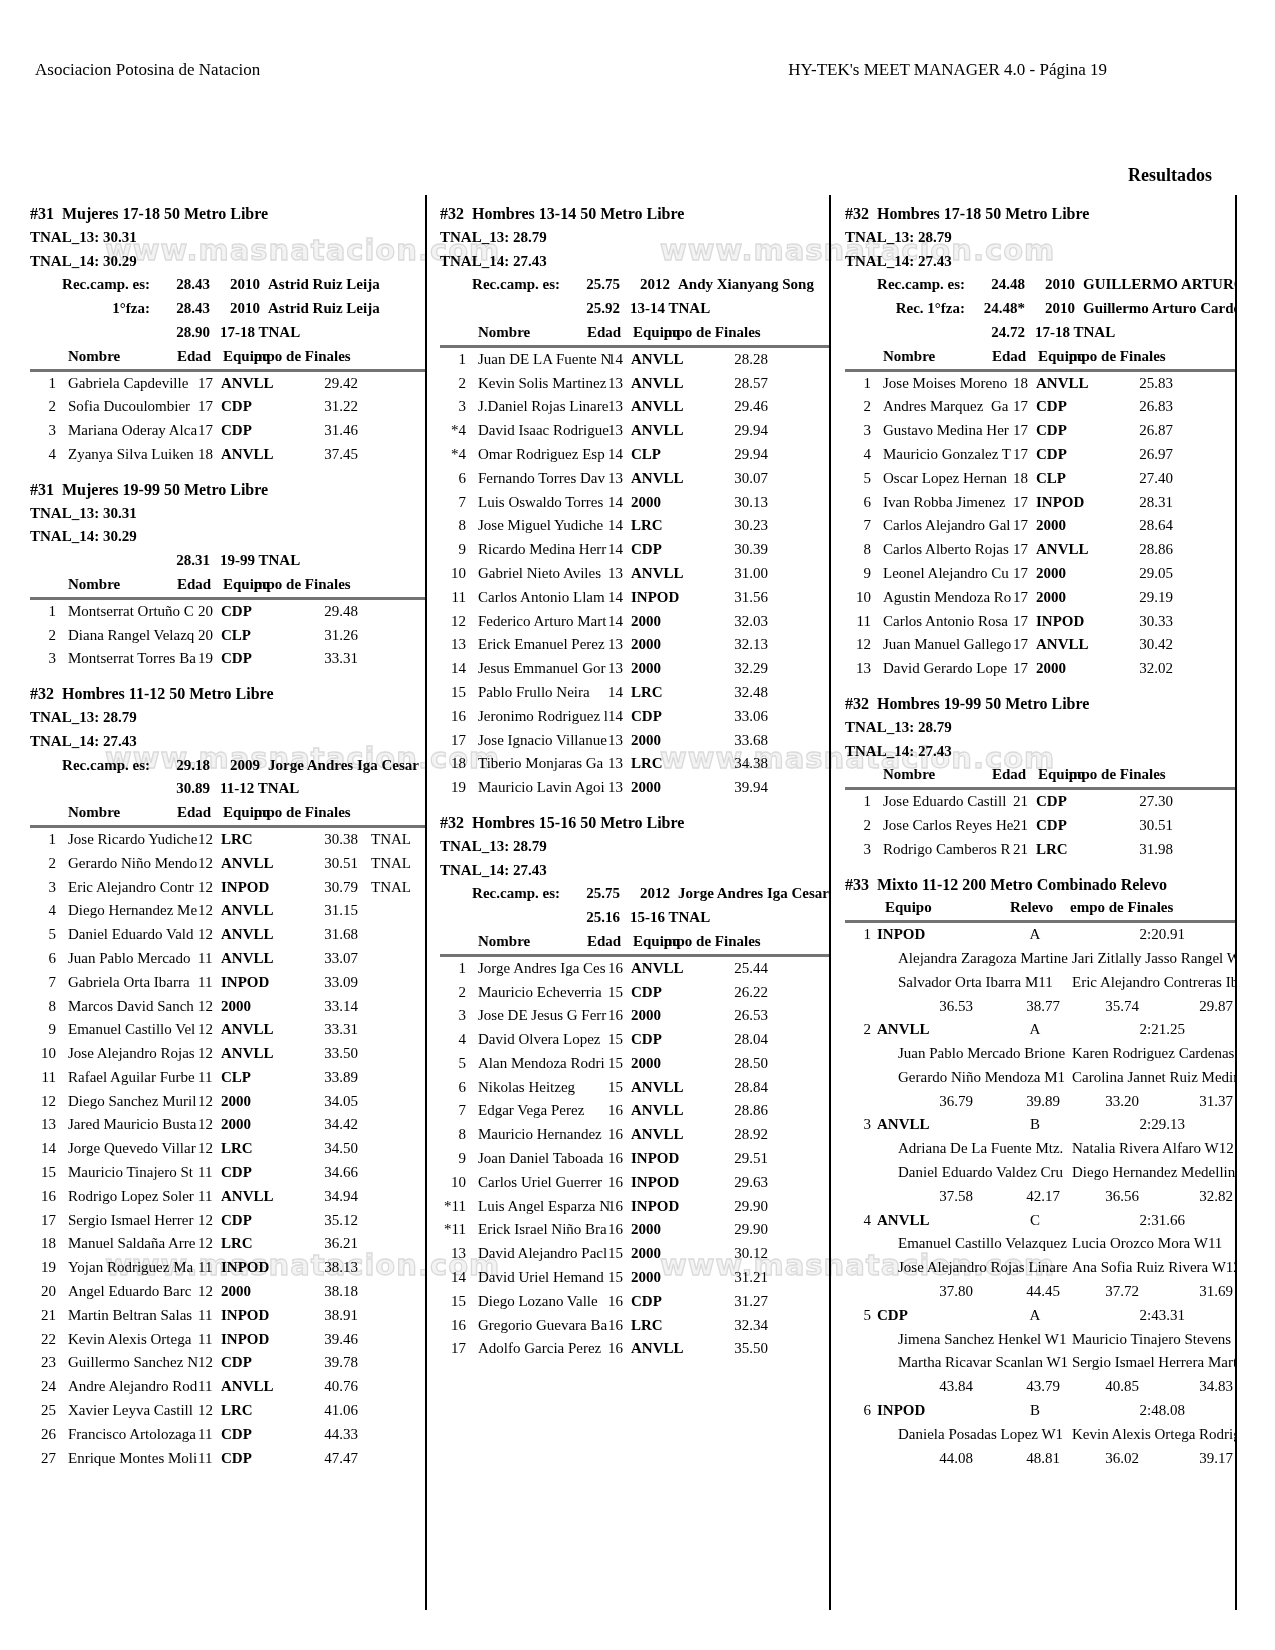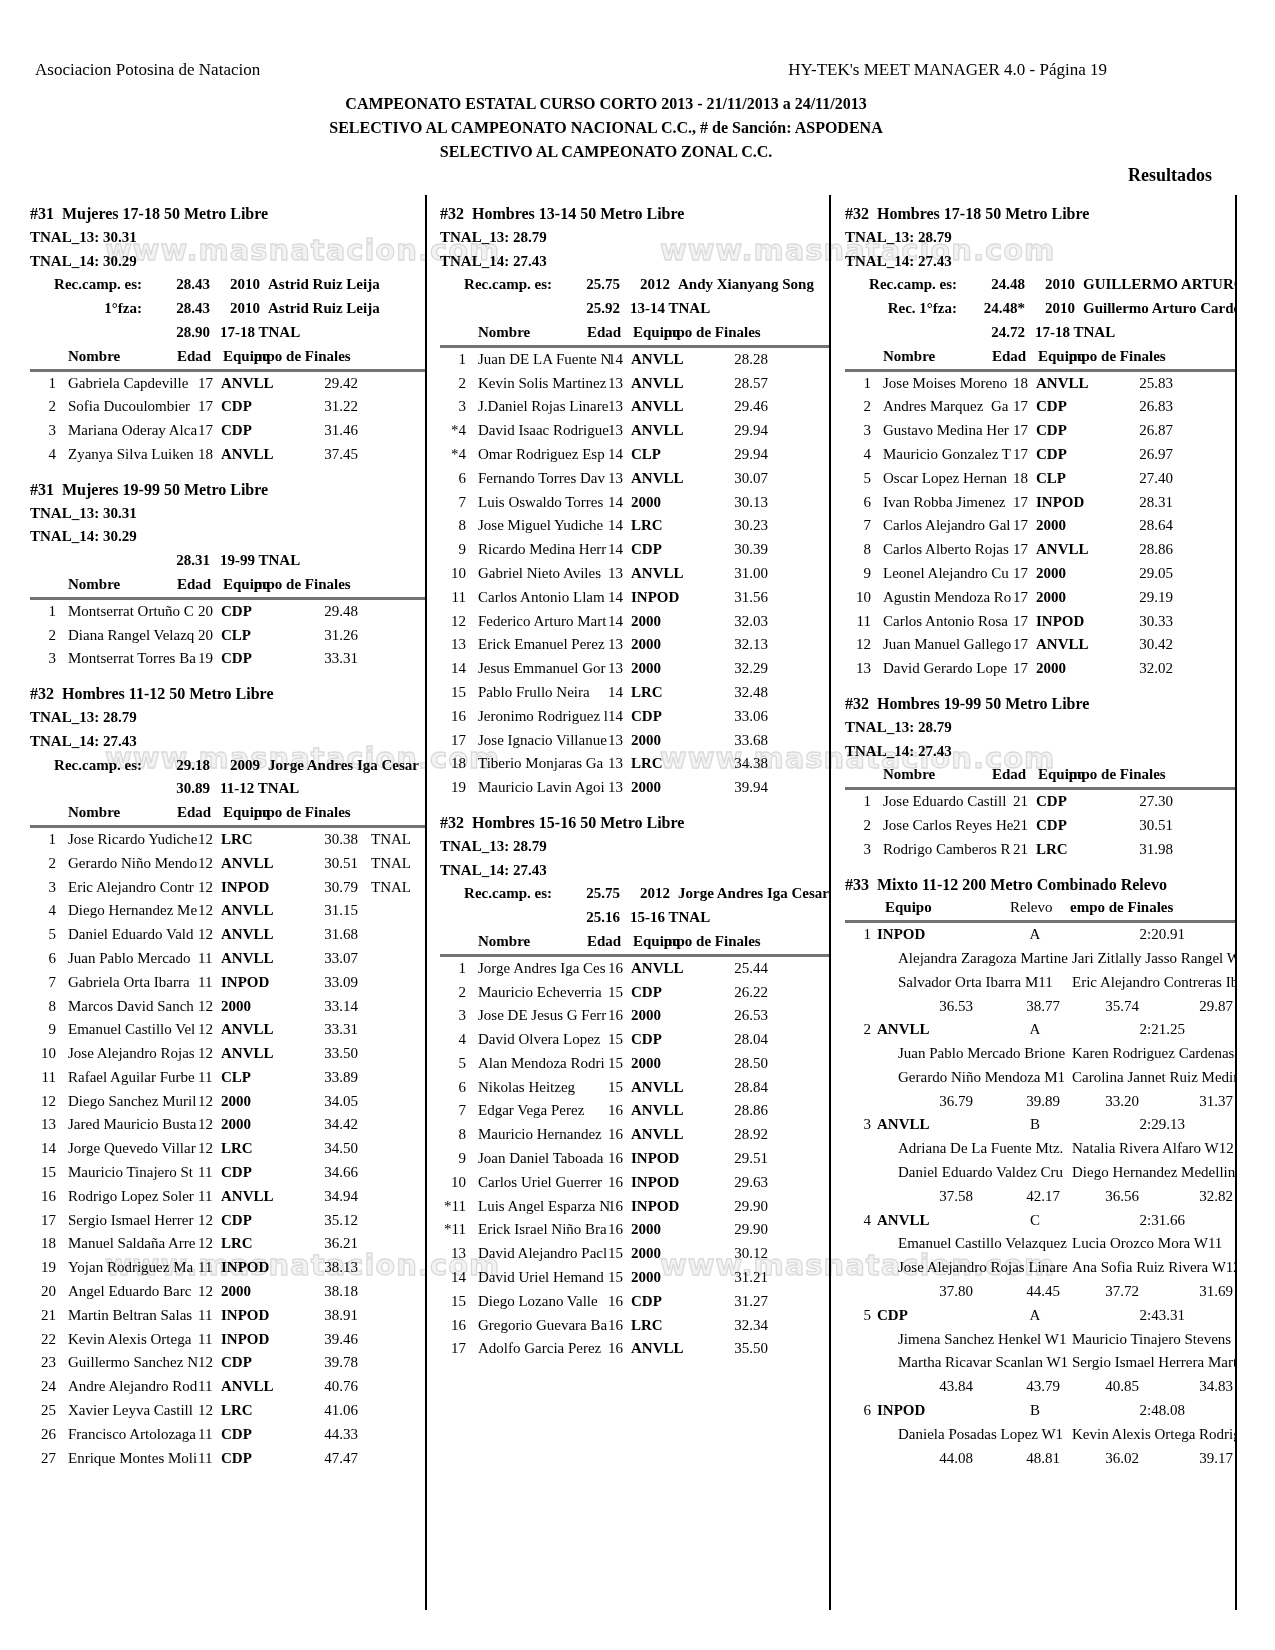--- a/index.html
+++ b/index.html
@@ -28,53 +28,48 @@
   .headline{border-bottom:3px solid #737373;}
   .et{font-size:16px;font-weight:bold;}
   
   .num{position:absolute;left:0;width:26px;text-align:right;}
   .nm{position:absolute;left:38px;}
   .ag{position:absolute;left:168px;}
   .tm{position:absolute;left:191px;font-weight:bold;}
   .fin{position:absolute;left:238px;width:90px;text-align:right;}
   .tnal{position:absolute;left:341px;}
   
-  .reclabel{position:absolute;left:0;width:112px;text-align:right;font-weight:bold;}
+  .reclabel{position:absolute;left:8px;width:112px;text-align:right;font-weight:bold;}
   .recval{position:absolute;left:118px;width:62px;text-align:right;font-weight:bold;}
   .recyear{position:absolute;left:200px;font-weight:bold;}
   .rechold{position:absolute;left:238px;font-weight:bold;}
   .stdlbl{position:absolute;left:190px;font-weight:bold;}
   
   .hname{position:absolute;left:38px;font-weight:bold;}
   .hage{position:absolute;left:147px;font-weight:bold;}
   .hteam{position:absolute;left:193px;font-weight:bold;}
   .hfin{position:absolute;left:224px;font-weight:bold;}
   
   .rhq{position:absolute;left:40px;font-weight:bold;}
-  .rhr{position:absolute;left:165px;font-weight:normal;}
+  .rhr{position:absolute;left:165px;font-weight:bold;}
   .rhf{position:absolute;left:225px;font-weight:bold;}
   .rteam{position:absolute;left:32px;font-weight:bold;}
   .rlet{position:absolute;left:170px;width:40px;text-align:center;}
   .rfin{position:absolute;left:250px;width:90px;text-align:right;}
   .swA{position:absolute;left:53px;}
   .swB{position:absolute;left:227px;}
   .sp{position:absolute;width:70px;text-align:right;}
   .sp0{left:58px;}.sp1{left:145px;}.sp2{left:224px;}.sp3{left:318px;}
 </style>
 </head>
 <body>
 
 <div class="page">
   <div class="hdr-left">Asociacion Potosina de Natacion</div>
   <div class="hdr-right">HY-TEK's MEET MANAGER 4.0 - Página 19</div>
-  <div class="center-titles">
-    <div>CAMPEONATO ESTATAL CURSO CORTO 2013 - 21/11/2013 a 24/11/2013</div>
-    <div>SELECTIVO AL CAMPEONATO NACIONAL C.C., # de Sanción: ASPODENA</div>
-    <div>SELECTIVO AL CAMPEONATO ZONAL C.C.</div>
-  </div>
   <div class="resultados">Resultados</div>
 
   <div class="wm" style="left:105px;top:233px;">www.masnatacion.com</div>
   <div class="wm" style="left:660px;top:233px;">www.masnatacion.com</div>
   <div class="wm" style="left:105px;top:741px;">www.masnatacion.com</div>
   <div class="wm" style="left:660px;top:741px;">www.masnatacion.com</div>
   <div class="wm" style="left:105px;top:1248px;">www.masnatacion.com</div>
   <div class="wm" style="left:660px;top:1248px;">www.masnatacion.com</div>
 
   <div class="vline" style="left:425px;"></div>

